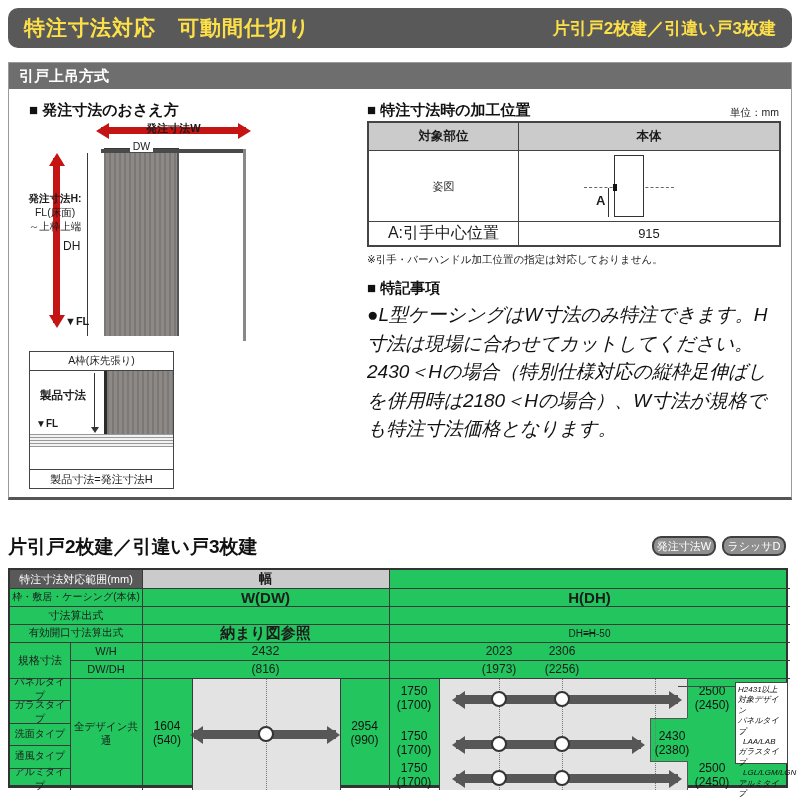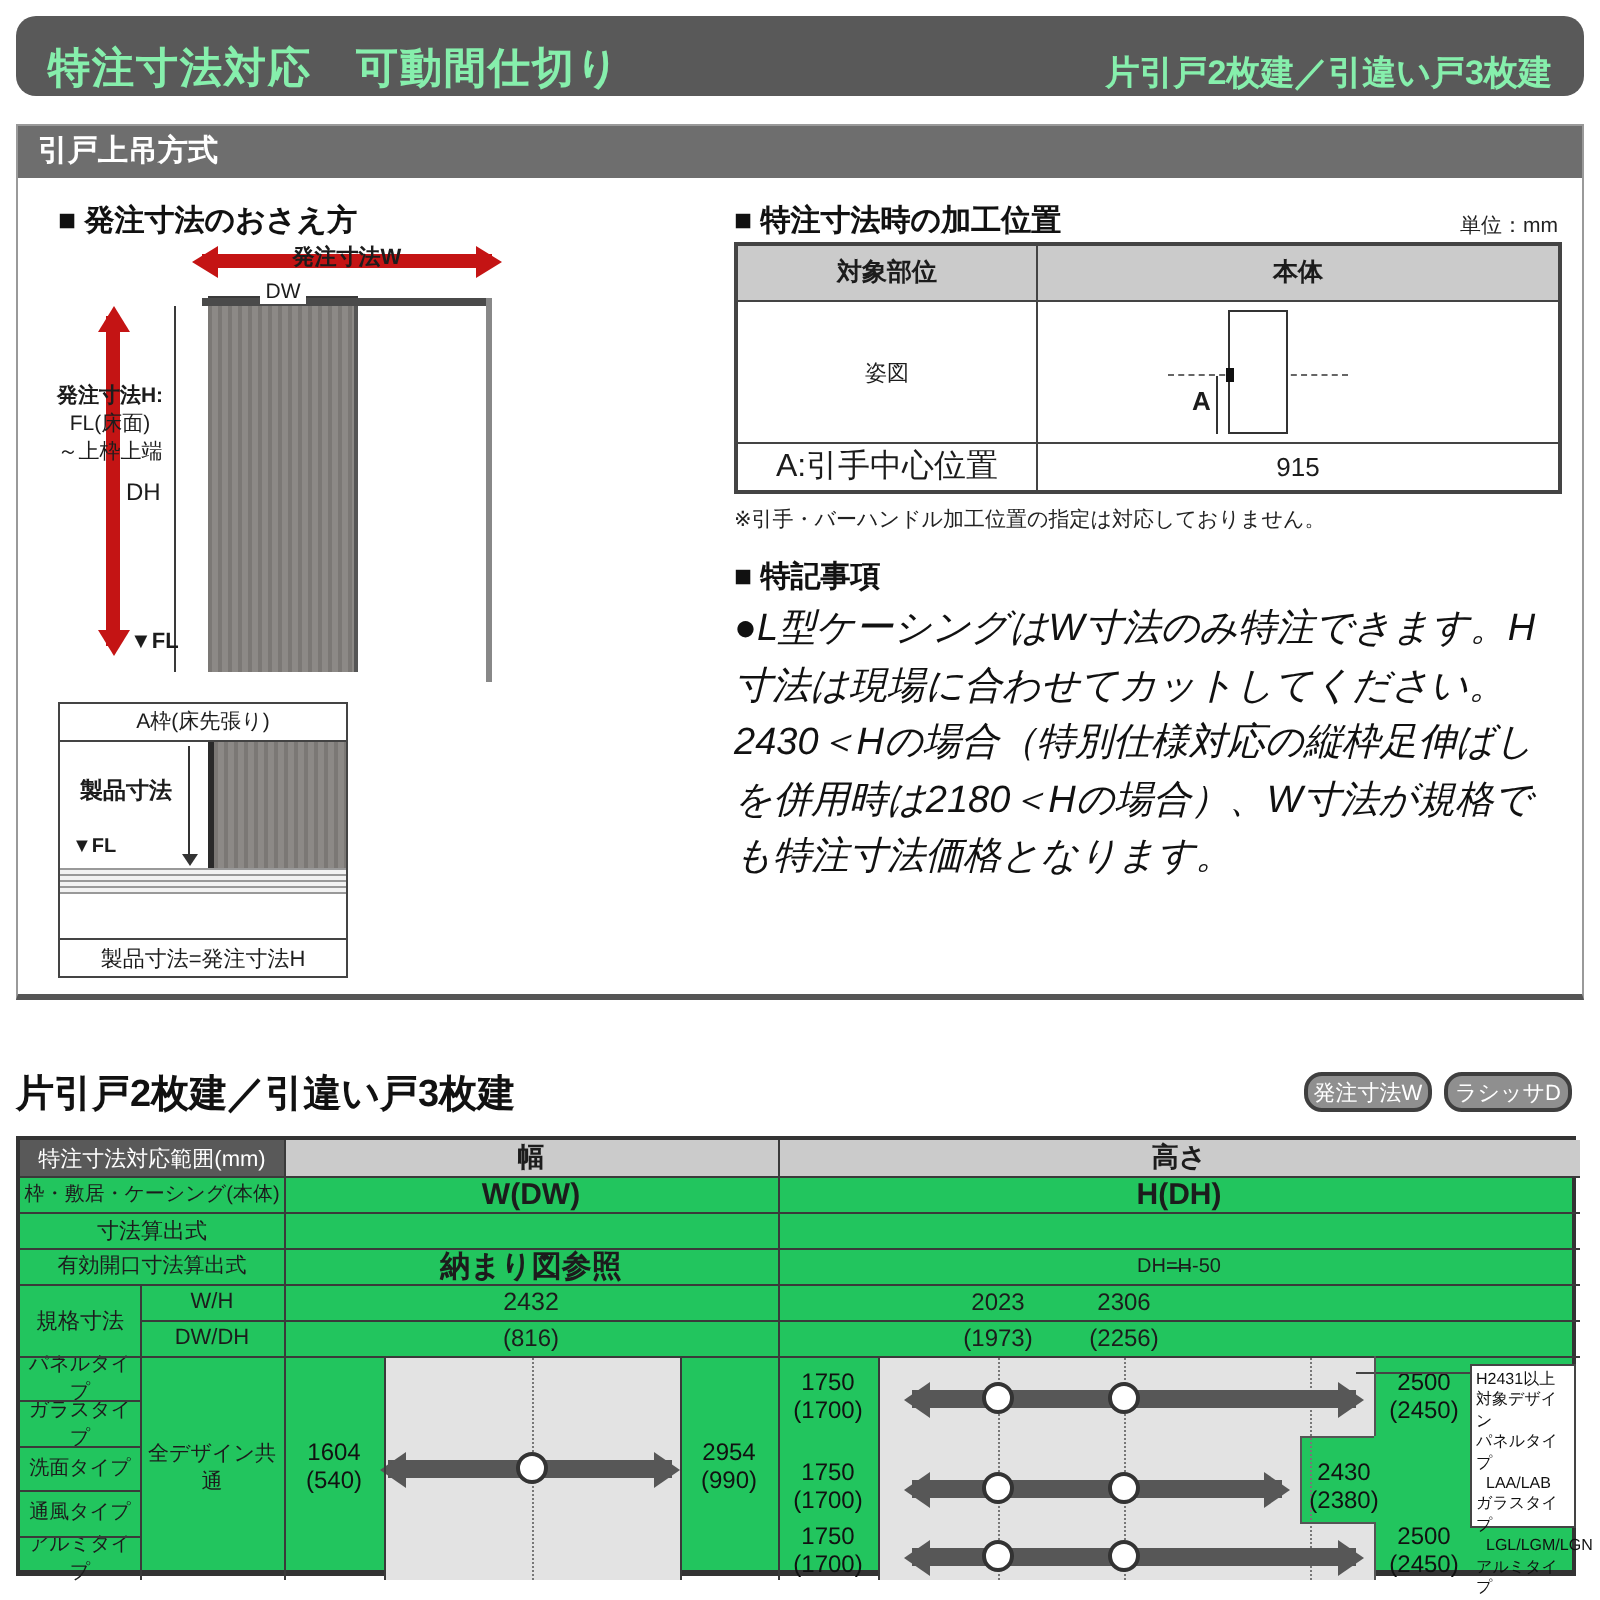--- a/index.html
+++ b/index.html
@@ -3,21 +3,21 @@
 <meta charset="utf-8">
 <style>
   html,body{margin:0;padding:0;background:#fff;}
   .page{position:relative;width:800px;height:800px;background:#fff;overflow:hidden;
         font-family:"Liberation Sans","DejaVu Sans",sans-serif;color:#1c1c1c;}
   .abs{position:absolute;box-sizing:border-box;}
   .flexc{display:flex;align-items:center;justify-content:center;text-align:center;}
   .flexcol{display:flex;flex-direction:column;align-items:center;justify-content:center;text-align:center;}
 
   
-  .tophdr{background:#595959;border-radius:10px;color:#86efac;display:flex;align-items:flex-end;
+  .tophdr{background:#595959;border-radius:10px;color:#fde047;display:flex;align-items:center;
           justify-content:space-between;padding:0 16px;}
   .tophdr .tt{font-size:21px;font-weight:bold;letter-spacing:1px;}
   .tophdr .ts{font-size:17px;font-weight:bold;}
 
   
   .sec1{border:1px solid #9a9a9a;border-bottom:3px solid #555;background:#fff;}
   .sec1bar{position:absolute;left:0;top:0;width:100%;height:26px;background:#6e6e6e;color:#fff;
            font-size:15px;font-weight:bold;line-height:26px;padding-left:10px;box-sizing:border-box;}
   .h1{font-size:15px;font-weight:bold;color:#111;}
   .small{font-size:10.5px;color:#222;}
@@ -59,21 +59,21 @@
   .gycell{background:#cbcbcb;font-weight:bold;}
   .band{background:#e3e3e3;}
   .rangebar{height:9px;background:#575757;}
   .rangebar:before,.rangebar:after{content:"";position:absolute;top:50%;transform:translateY(-50%);
       width:0;height:0;border:9px solid transparent;}
   .rangebar:before{left:-13px;border-right:13px solid #575757;}
   .rangebar:after{right:-13px;border-left:13px solid #575757;}
   .dot{position:absolute;width:12px;height:12px;border:2px solid #333;background:#fff;border-radius:50%;
        transform:translate(-50%,-50%);z-index:5;}
   .numlab{font-size:12px;line-height:1.15;color:#111;}
-  .notebox{border:1px solid #444;background:#fff;font-size:8px;line-height:1.3;padding:2px 2px;color:#111;}
+  .notebox{border:1px solid #444;background:#fff;font-size:8px;line-height:1.3;padding:2px 2px;color:#111;font-style:italic;}
   .notebox .ind{padding-left:5px;}
 </style>
 </head>
 <body>
 
 <div class="page">
 
   <div class="tophdr abs" style="left:8px;top:8px;width:784px;height:40px">
     <div class="tt">特注寸法対応　可動間仕切り</div>
     <div class="ts">片引戸2枚建／引違い戸3枚建</div>
@@ -147,21 +147,20 @@
   </div>
 
   <div class="abs h2ttl" style="left:8px;top:534px">片引戸2枚建／引違い戸3枚建</div>
   <div class="abs tag" style="left:652px;top:536px;width:64px;height:20px">発注寸法W</div>
   <div class="abs tag" style="left:722px;top:536px;width:64px;height:20px">ラシッサD</div>
 
   <div class="abs t2" style="left:8px;top:568px;width:780px;height:220px">
 
     <div class="abs dkcell flexc" style="left:0;top:0;width:132px;height:18px;font-size:11px">特注寸法対応範囲(mm)</div>
     <div class="abs gycell flexc" style="left:132px;top:0;width:247px;height:18px;font-size:13.5px">幅</div>
-    <div class="abs gycell flexc" style="left:379px;top:0;width:401px;height:18px;font-size:13.5px">高さ</div>
 
     <div class="abs flexc" style="left:0;top:18px;width:132px;height:18px;font-size:10px">枠・敷居・ケーシング(本体)</div>
     <div class="abs flexc" style="left:132px;top:18px;width:247px;height:18px;font-size:15px;font-weight:bold">W(DW)</div>
     <div class="abs flexc" style="left:379px;top:18px;width:401px;height:18px;font-size:15px;font-weight:bold">H(DH)</div>
 
     <div class="abs flexc" style="left:0;top:36px;width:132px;height:18px;font-size:11px">寸法算出式</div>
     <div class="abs flexc" style="left:379px;top:54px;width:401px;height:18px;font-size:10px">DH=H-50</div>
 
     <div class="abs flexc" style="left:0;top:54px;width:132px;height:18px;font-size:10.5px">有効開口寸法算出式</div>
     <div class="abs flexc" style="left:132px;top:54px;width:247px;height:18px;font-size:15px;font-weight:bold">納まり図参照</div>

